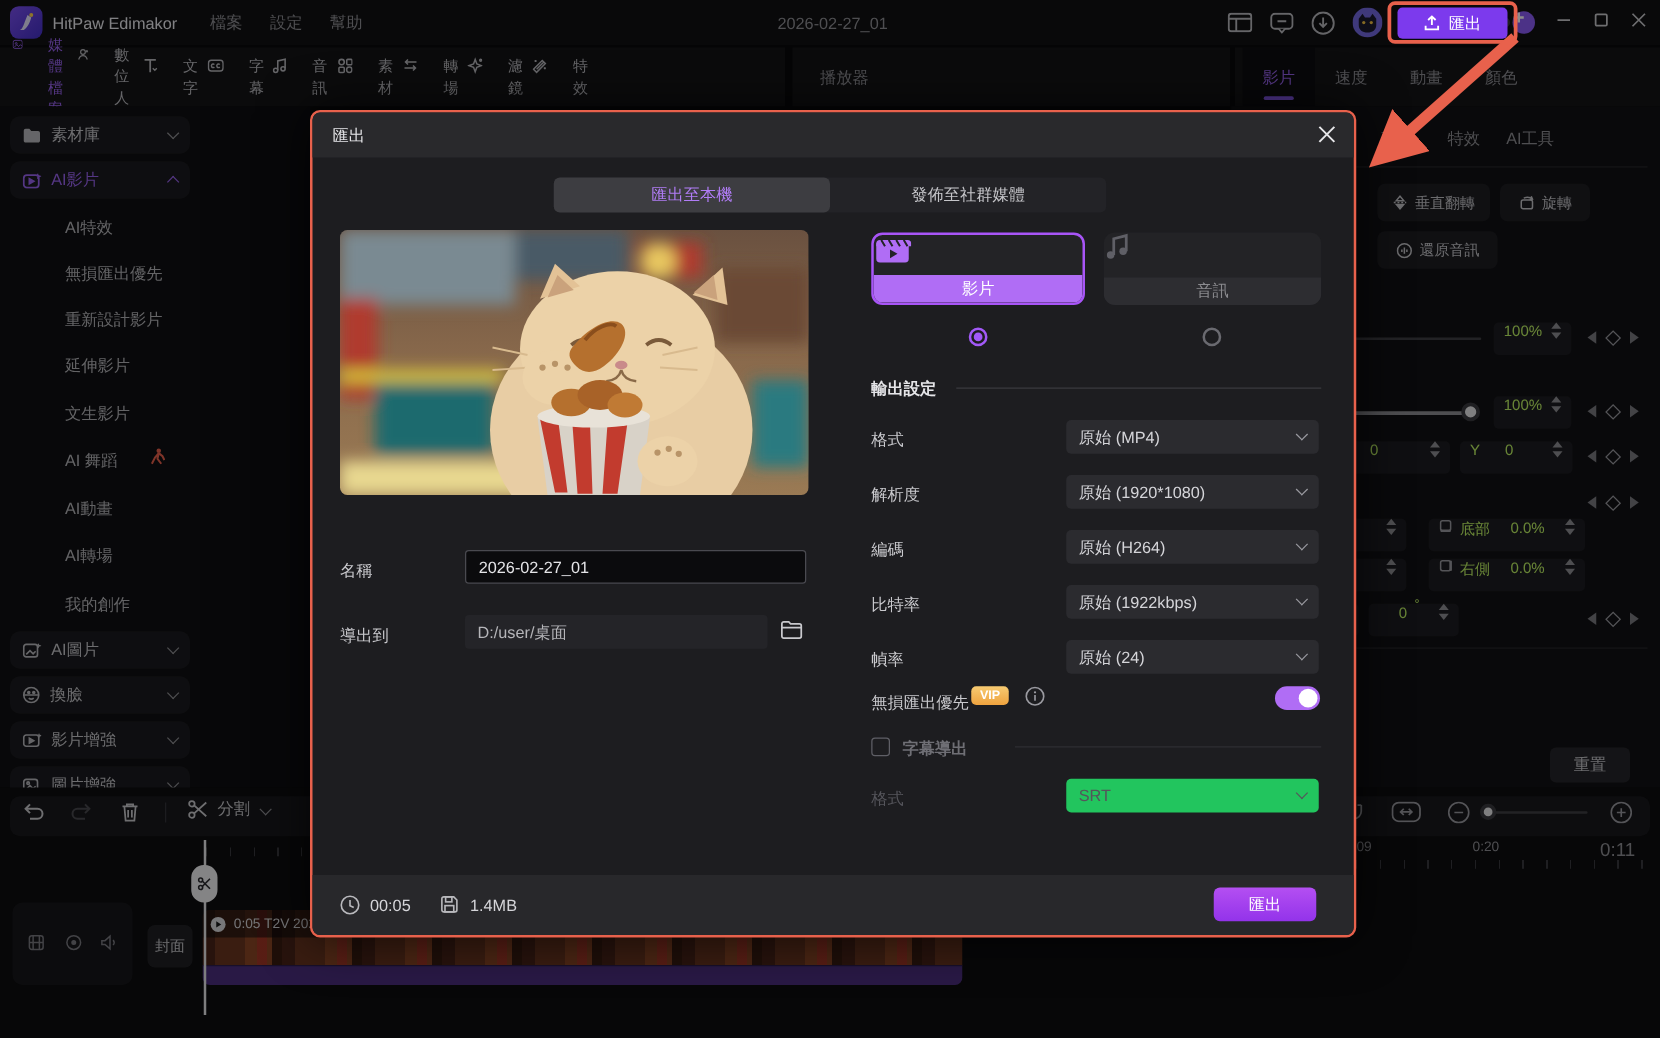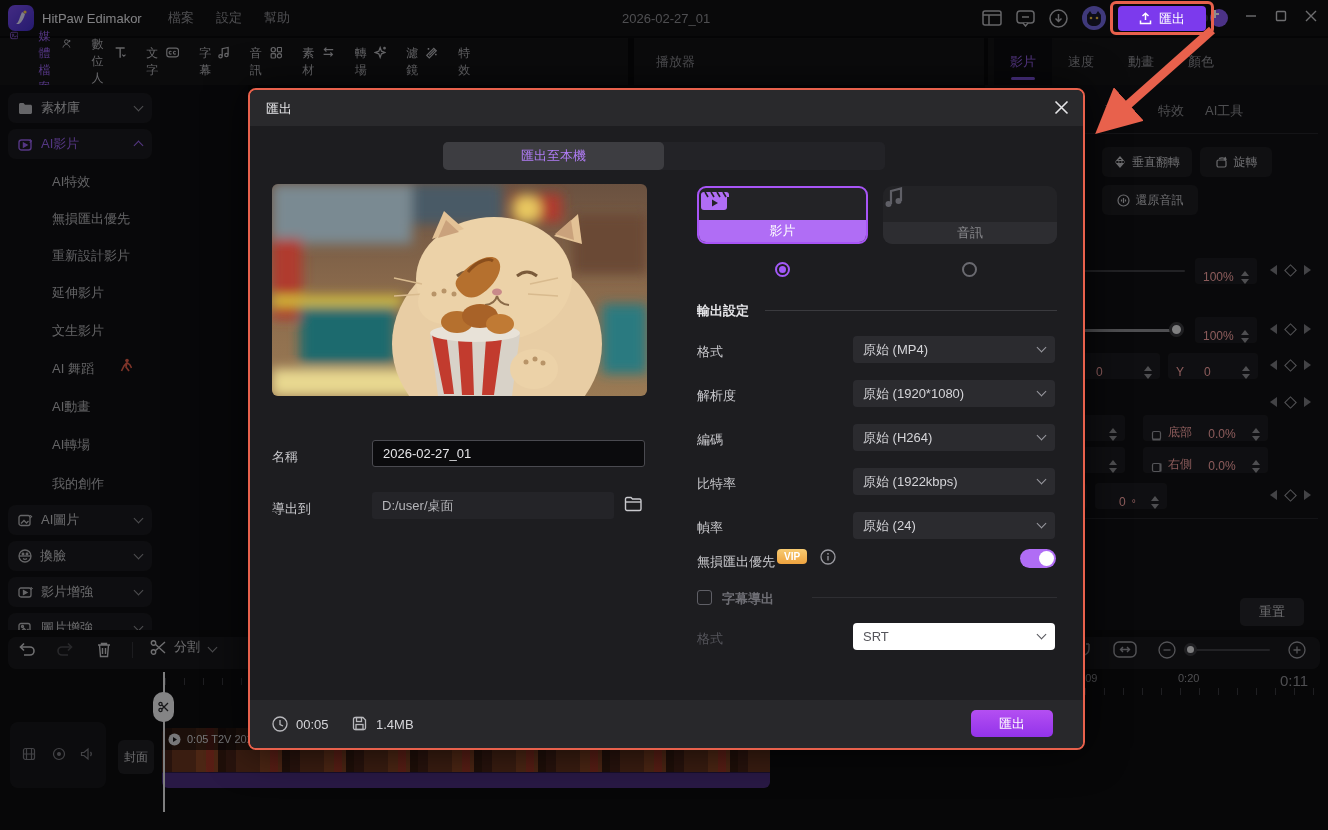--- a/index.html
+++ b/index.html
@@ -34,21 +34,21 @@
 .sel .cv{margin-left:auto;width:7px;height:7px;border-right:1.6px solid #9a9aa0;border-bottom:1.6px solid #9a9aa0;transform:rotate(45deg);margin-top:-4px}
 .rowlbl{position:absolute;left:447px;font-size:13px;color:#c9c9cd}
 .vip{background:linear-gradient(180deg,#f7cb72,#efa33f);border-radius:4px;color:#fff;font-weight:bold;font-size:10px;padding:2px 7px}
 .toggle{width:36px;height:19px;border-radius:10px;background:#b06df5;position:relative}
 .toggle .knob{position:absolute;right:2px;top:2px;width:15px;height:15px;border-radius:50%;background:#fff}
 .chkbox{width:15px;height:15px;border:1.5px solid #5f5f66;border-radius:3px}
 .radio{width:15px;height:15px;border-radius:50%;border:2px solid #6a6a70}
 .radio.on{border-color:#a259f7;display:flex;align-items:center;justify-content:center}
 .radio.on i{width:7px;height:7px;border-radius:50%;background:#a259f7}
 
-.ibox{position:absolute;height:26px;background:#1d1d21;border-radius:4px;display:flex;align-items:flex-end;padding:0 8px;color:#fca5a5;font-size:12px;gap:6px}
+.ibox{position:absolute;height:26px;background:#1d1d21;border-radius:4px;display:flex;align-items:flex-start;padding:0 8px;color:#bef264;font-size:12px;gap:6px}
 .ud{display:flex;flex-direction:column;gap:3px;margin-left:auto}
 .ud i{width:0;height:0;border-left:4px solid transparent;border-right:4px solid transparent}
 .ud i.u{border-bottom:5px solid #8f8f94}
 .ud i.d{border-top:5px solid #8f8f94}
 .kf{position:absolute;display:flex;align-items:center;gap:9px}
 .kf .tl{width:0;height:0;border-top:5px solid transparent;border-bottom:5px solid transparent;border-right:7px solid #7a7a80}
 .kf .tr{width:0;height:0;border-top:5px solid transparent;border-bottom:5px solid transparent;border-left:7px solid #7a7a80}
 .kf .dm{width:9px;height:9px;border:1.5px solid #9a9aa0;transform:rotate(45deg)}
 .ins-btn{position:absolute;height:30px;background:#1e1e22;border-radius:6px;display:flex;align-items:center;justify-content:center;gap:6px;color:#c5c5c9;font-size:12px;padding:0 10px}
 .overlay{position:absolute;inset:0;background:rgba(0,0,0,.45);z-index:50}
@@ -638,20 +638,23 @@
     <span class="abs ic" style="right:14px;top:10px">
         <svg width="15" height="15" viewBox="0 0 15 15" stroke="#e5e5e8" stroke-width="1.6">
           <path d="M1.5 1.5l12 12M13.5 1.5l-12 12"></path>
         </svg>
       </span>
   </div>
 
   <div class="abs" style="left:193px;top:52px;width:442px;height:28px;background:#232327;border-radius:5px;display:flex">
     <div class="pill" style="width:221px;background:#3d3d41;border-radius:5px;color:#b07cf5">
         <span>匯出至本機</span>
+      </div>
+    <div class="pill" style="width:221px;color:#c5c5c9">
+        <span>發佈至社群媒體</span>
       </div>
   </div>
 
   <div class="abs" style="left:22px;top:94px;width:375px;height:212px;border-radius:6px;overflow:hidden">
     <svg width="375" height="212" viewBox="0 0 375 212">
       <defs>
         <filter id="blur1">
             <feGaussianBlur stdDeviation="6"></feGaussianBlur>
           </filter>
         <linearGradient id="bgw" x1="0" y1="0" x2="0" y2="1">
@@ -793,21 +796,21 @@
     </span>
   <div class="abs toggle" style="left:770px;top:459px">
       <i class="knob"></i>
     </div>
 
   <div class="abs chkbox" style="left:447px;top:500px"></div>
   <span class="abs" style="left:472px;top:500px;font-weight:bold;color:#6f6f75">字幕導出</span>
   <i class="abs" style="left:562px;top:507px;width:245px;height:1px;background:#2e2e32"></i>
 
   <span class="rowlbl" style="top:540px;color:#55555b">格式</span>
-  <div class="sel" style="left:603px;top:533px;width:202px;background:#ffffff;color:#55555b">
+  <div class="sel" style="left:603px;top:533px;width:202px;background:#22c55e;color:#55555b">
       <span>SRT</span>
       <i class="cv" style="border-color:#55555b"></i>
     </div>
 
   <div class="abs" style="left:0;bottom:0;right:0;height:48px;background:#28282b;border-radius:0 0 6px 6px">
     <span class="abs ic" style="left:22px;top:16px">
         <svg width="16" height="16" viewBox="0 0 16 16" fill="none" stroke="#b9b9bd" stroke-width="1.3">
           <circle cx="8" cy="8" r="7"></circle>
           <path d="M8 4v4.5l3 1.5"></path>
         </svg>

